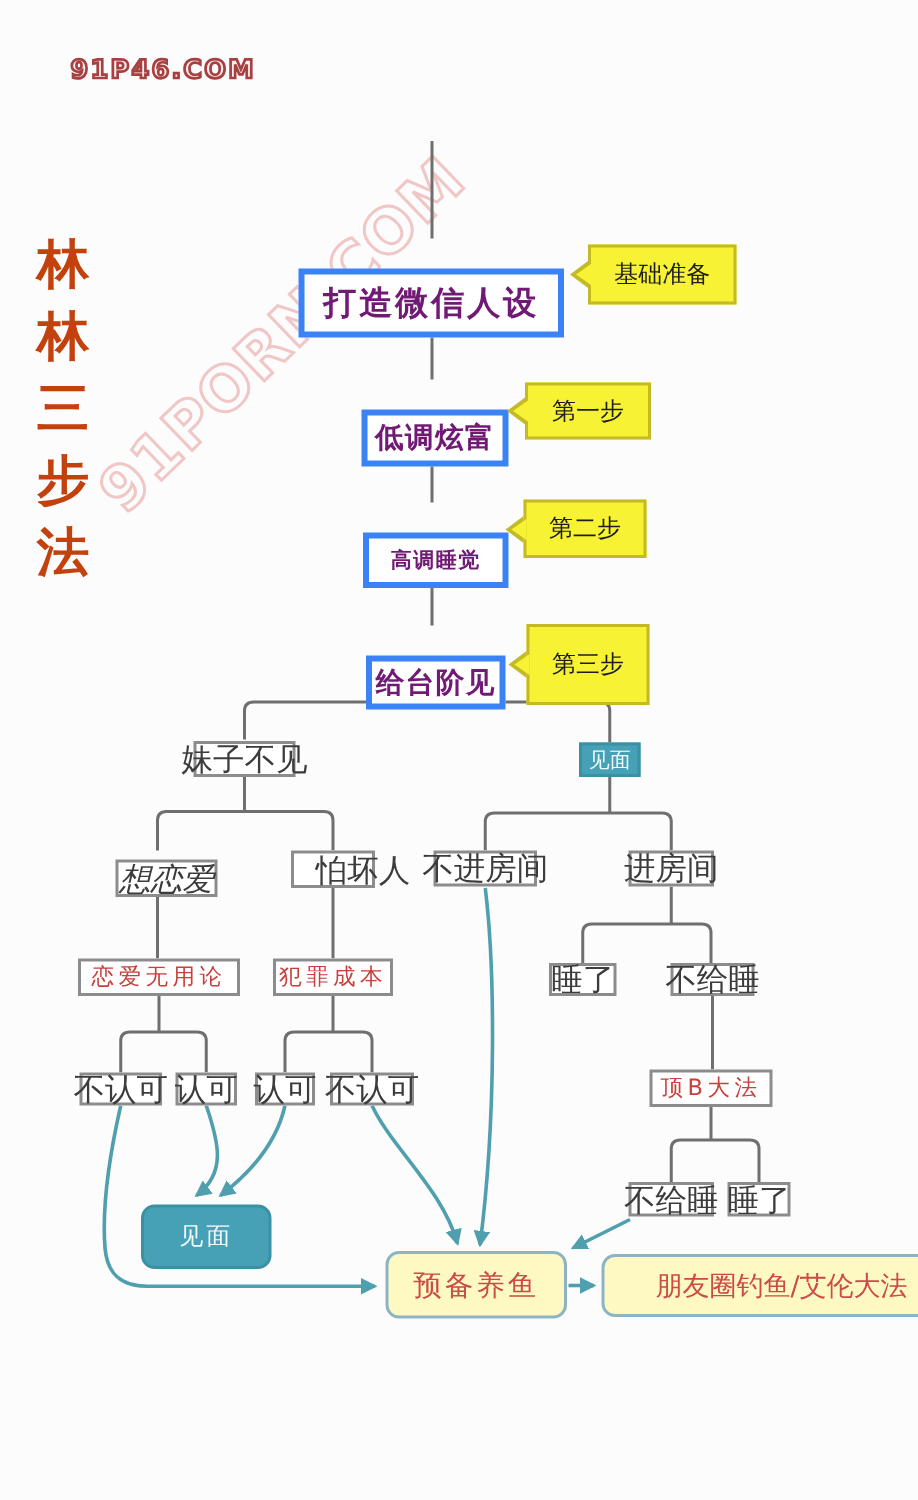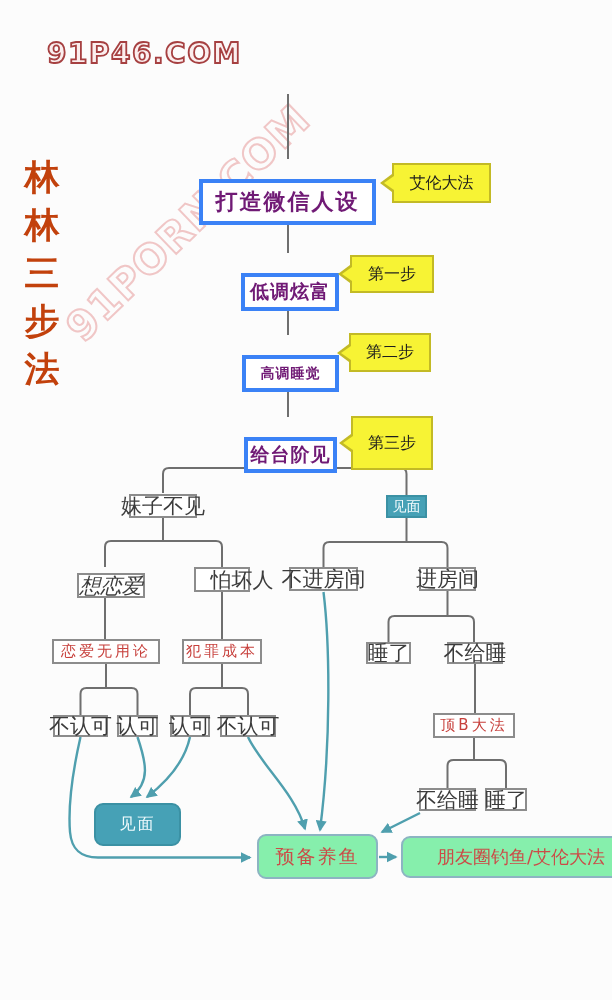--- a/index.html
+++ b/index.html
@@ -6,30 +6,30 @@
   body{width:612px;height:1000px;background:#fcfcfc;font-family:"DejaVu Sans",sans-serif;overflow:hidden;}
   #stage{position:relative;width:612px;height:1000px;}
   svg.wires{position:absolute;left:0;top:0;z-index:1;}
 
   .node{position:absolute;z-index:2;display:flex;align-items:center;justify-content:center;
         background:#fff;box-sizing:border-box;white-space:nowrap;}
   .big{border:4px solid #3b82f6;color:#701a75;font-weight:700;margin-top:20px;}
   .small{border:2px solid #8c8c8c;color:#3c3c3c;font-size:21px;}
   .redbox{border:2px solid #8c8c8c;color:#c7403c;font-size:15px;letter-spacing:3px;}
   .tealbox{background:#46a1b6;border:2px solid #3b91a4;color:#f2fbfd;}
-  .final{border:2px solid #8cb4c2;border-radius:9px;color:#cb4b47;background:#86efac;}
+  .final{border:2px solid #8cb4c2;border-radius:9px;color:#cb4b47;background:#fef9c3;}
 
   .callout{position:absolute;z-index:2;display:flex;align-items:center;justify-content:center;
         background:#f7f334;border:2px solid #c3ba25;color:#1d1d1d;font-size:16px;box-sizing:border-box;}
   .callout::before{content:"";position:absolute;right:100%;top:50%;margin-top:-9px;
         border:9px solid transparent;border-right:12px solid #c3ba25;border-left:0;margin-right:2px;}
   .callout::after{content:"";position:absolute;right:100%;top:50%;margin-top:-7px;
         border:7px solid transparent;border-right:10px solid #f7f334;border-left:0;}
 
-  .badge91{position:absolute;left:47px;top:37px;z-index:3;font-size:28px;font-weight:800;
+  .badge91{position:absolute;left:47px;top:37px;z-index:3;font-size:17px;font-weight:800;
         letter-spacing:1.5px;color:#fbeeee;-webkit-text-stroke:1.8px #a64041;}
   .wm-diag{position:absolute;left:188px;top:223px;z-index:0;transform:translate(-50%,-50%) rotate(-44deg);
         font-size:41px;font-weight:800;letter-spacing:1px;color:transparent;
         -webkit-text-stroke:2px #f0c6c6;white-space:nowrap;}
   .vtitle{position:absolute;left:17px;top:153px;width:50px;z-index:2;
         word-break:break-all;text-align:center;
         font-size:35px;font-weight:900;color:#c2410c;line-height:48px;}
 </style>
 </head>
 <body>
@@ -74,21 +74,21 @@
       <path d="M137.5,737 C146,762 151,782 131,797" marker-end="url(#arr)"></path>
       <path d="M190,737 C184,764 164,784 147,797" marker-end="url(#arr)"></path>
       <path d="M248,737 C261,765 295,793 305,829" marker-end="url(#arr)"></path>
       <path d="M323.5,592 C330,645 331,745 320,830" marker-end="url(#arr)"></path>
       <path d="M420,813 L382,832" marker-end="url(#arr)"></path>
       <path d="M379,857 H396" marker-end="url(#arr)"></path>
     </g>
   </svg>
 
   <div class="node big" style="left:199px;top:159px;width:177px;height:46px;font-size:22px;letter-spacing:2px;">打造微信人设</div>
-  <div class="callout" style="left:392px;top:163px;width:99px;height:40px;">艾伦大法</div>
+  <div class="callout" style="left:392px;top:163px;width:99px;height:40px;">基础准备</div>
 
   <div class="node big" style="left:241px;top:253px;width:98px;height:38px;font-size:19px;letter-spacing:1px;">低调炫富</div>
   <div class="callout" style="left:350px;top:255px;width:84px;height:38px;">第一步</div>
 
   <div class="node big" style="left:242px;top:335px;width:97px;height:37px;font-size:14px;letter-spacing:1px;">高调睡觉</div>
   <div class="callout" style="left:349px;top:333px;width:82px;height:39px;">第二步</div>
 
   <div class="node big" style="left:244px;top:417px;width:93px;height:36px;font-size:19px;letter-spacing:1px;">给台阶见</div>
   <div class="callout" style="left:351px;top:416px;width:82px;height:54px;">第三步</div>
 

